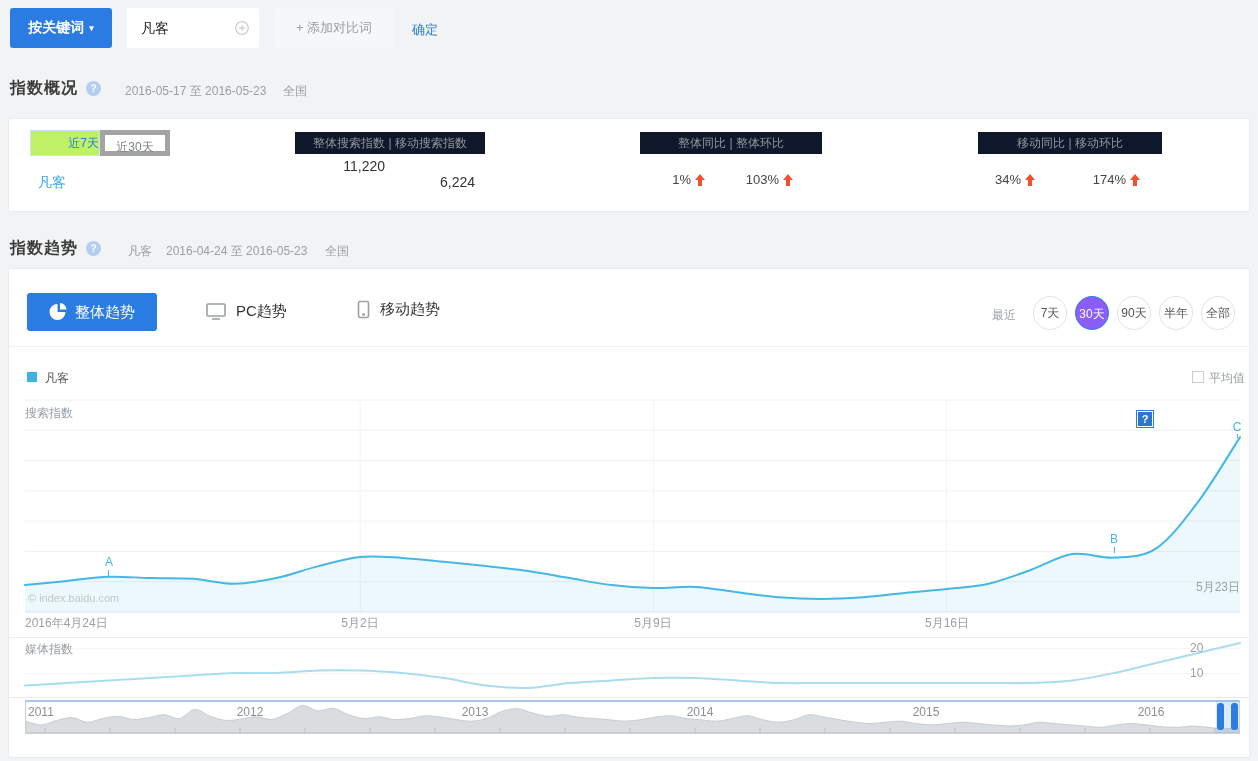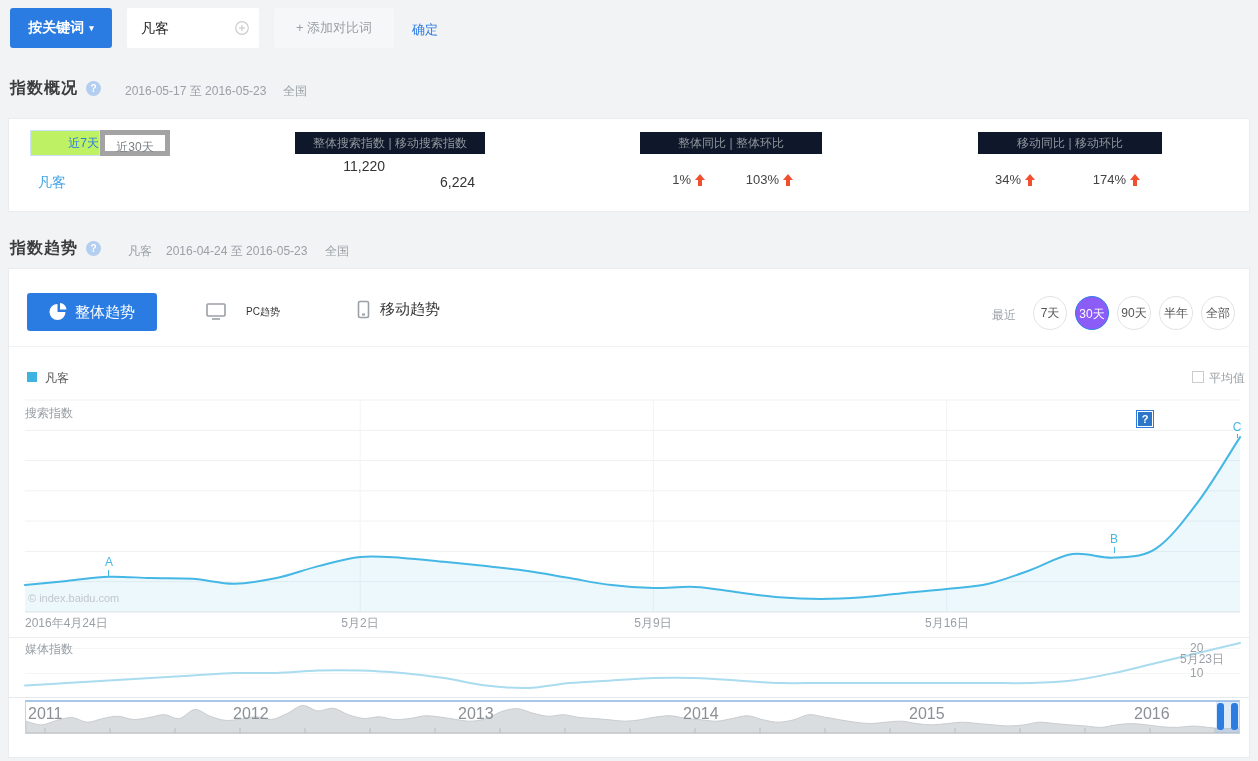--- a/index.html
+++ b/index.html
@@ -21,21 +21,21 @@
   .arrow-up{position:relative;width:10px;height:12px;margin-left:4px;display:inline-block}
   .arrow-up::before{content:'';position:absolute;left:0;top:0;border-left:5px solid transparent;
     border-right:5px solid transparent;border-bottom:6px solid #f0502f}
   .arrow-up::after{content:'';position:absolute;left:3px;top:6px;width:4px;height:6px;background:#f0502f}
   .circle-btn{width:34px;height:34px;border-radius:50%;border:1px solid #e0e3e6;background:#fff;
     font-size:12px;color:#555;text-align:center;line-height:32px}
   .circle-btn.active{background:#8b5cf6;border-color:#2f80ea;color:#fff;line-height:34px}
   .ann{font-size:12px;color:#45b7e5;text-align:center;width:14px}
   .anntick{width:1px;background:#45b7e5}
   .ylab{font-size:12px;color:#9aa0a6;width:48px}
-  .yearlab{font-size:16px;color:#8b9096;width:34px;text-align:center}
+  .yearlab{font-size:12px;color:#8b9096;width:34px;text-align:center}
   .handle{width:7px;height:27px;border-radius:3px;background:#2d7de0}
 </style>
 </head>
 <body>
 
 <div class="card" style="left:8px;top:118px;width:1242px;height:94px"></div>
 <div class="card" style="left:8px;top:268px;width:1242px;height:490px"></div>
 
 <svg id="charts" width="1258" height="761" viewBox="0 0 1258 761">
     <line x1="25" y1="400" x2="1240" y2="400" stroke="#f0f1f2" stroke-width="1"></line>
@@ -139,21 +139,21 @@
     <path d="M8.5 9 V1 A8 8 0 1 0 16.5 9 Z" fill="#fff"></path>
     <path d="M11 6.5 V0 a7 7 0 0 1 6.5 6.5 Z" fill="#fff"></path>
   </svg>
   <span>整体趋势</span>
 </div>
 <div class="abs z2" style="left:205px;top:302px;display:flex;align-items:center">
   <svg width="22" height="19" viewBox="0 0 22 19">
     <rect x="2" y="2" width="18" height="12" rx="1" fill="none" stroke="#9aa0a6" stroke-width="1.6"></rect>
     <line x1="7" y1="17" x2="15" y2="17" stroke="#9aa0a6" stroke-width="1.6"></line>
   </svg>
-  <span style="font-size:10px;color:#333;margin-left:19px">PC趋势</span>
+  <span style="font-size:15px;color:#333;margin-left:9px">PC趋势</span>
 </div>
 <div class="abs z2" style="left:357px;top:300px;display:flex;align-items:center">
   <svg width="13" height="19" viewBox="0 0 13 19">
     <rect x="1.5" y="1.5" width="10" height="16" rx="1.5" fill="none" stroke="#9aa0a6" stroke-width="1.6"></rect>
     <rect x="5" y="13.5" width="3" height="2" fill="#9aa0a6"></rect>
   </svg>
   <span style="font-size:15px;color:#333;margin-left:10px">移动趋势</span>
 </div>
 
 <div class="abs z2 t12" style="left:992px;top:307px">最近</div>
@@ -182,21 +182,21 @@
 <div class="abs z2 anntick" style="left:108px;top:570px;height:6px"></div>
 <div class="abs z2 ann" style="left:1107px;top:532px">B</div>
 <div class="abs z2 anntick" style="left:1114px;top:547px;height:6px"></div>
 <div class="abs z2 ann" style="left:1230px;top:420px">C</div>
 <div class="abs z2 anntick" style="left:1237px;top:434px;height:4px"></div>
 
 <div class="abs z2 t12" style="left:25px;top:615px">2016年4月24日</div>
 <div class="abs z2 t12" style="left:330px;top:615px;width:60px;text-align:center">5月2日</div>
 <div class="abs z2 t12" style="left:623px;top:615px;width:60px;text-align:center">5月9日</div>
 <div class="abs z2 t12" style="left:917px;top:615px;width:60px;text-align:center">5月16日</div>
-<div class="abs z2 t12" style="left:1180px;top:651px;width:60px;text-align:left">5月23日</div>
+<div class="abs z2 t12" style="left:1180px;top:579px;width:60px;text-align:right">5月23日</div>
 
 <div class="abs z2 t12" style="left:25px;top:641px">媒体指数</div>
 <div class="abs z2 ylab" style="left:1190px;top:641px">20</div>
 <div class="abs z2 ylab" style="left:1190px;top:666px">10</div>
 
 <div class="abs z2" style="left:25px;top:700px;width:1215px;height:34px;border:1px solid #ccd1d5;border-top:2px solid #a9c7e8;background:transparent"></div>
 <div class="abs z2 yearlab" style="left:28px;top:705px;text-align:left">2011</div>
 <div class="abs z2 yearlab" style="left:233px;top:705px">2012</div>
 <div class="abs z2 yearlab" style="left:458px;top:705px">2013</div>
 <div class="abs z2 yearlab" style="left:683px;top:705px">2014</div>

